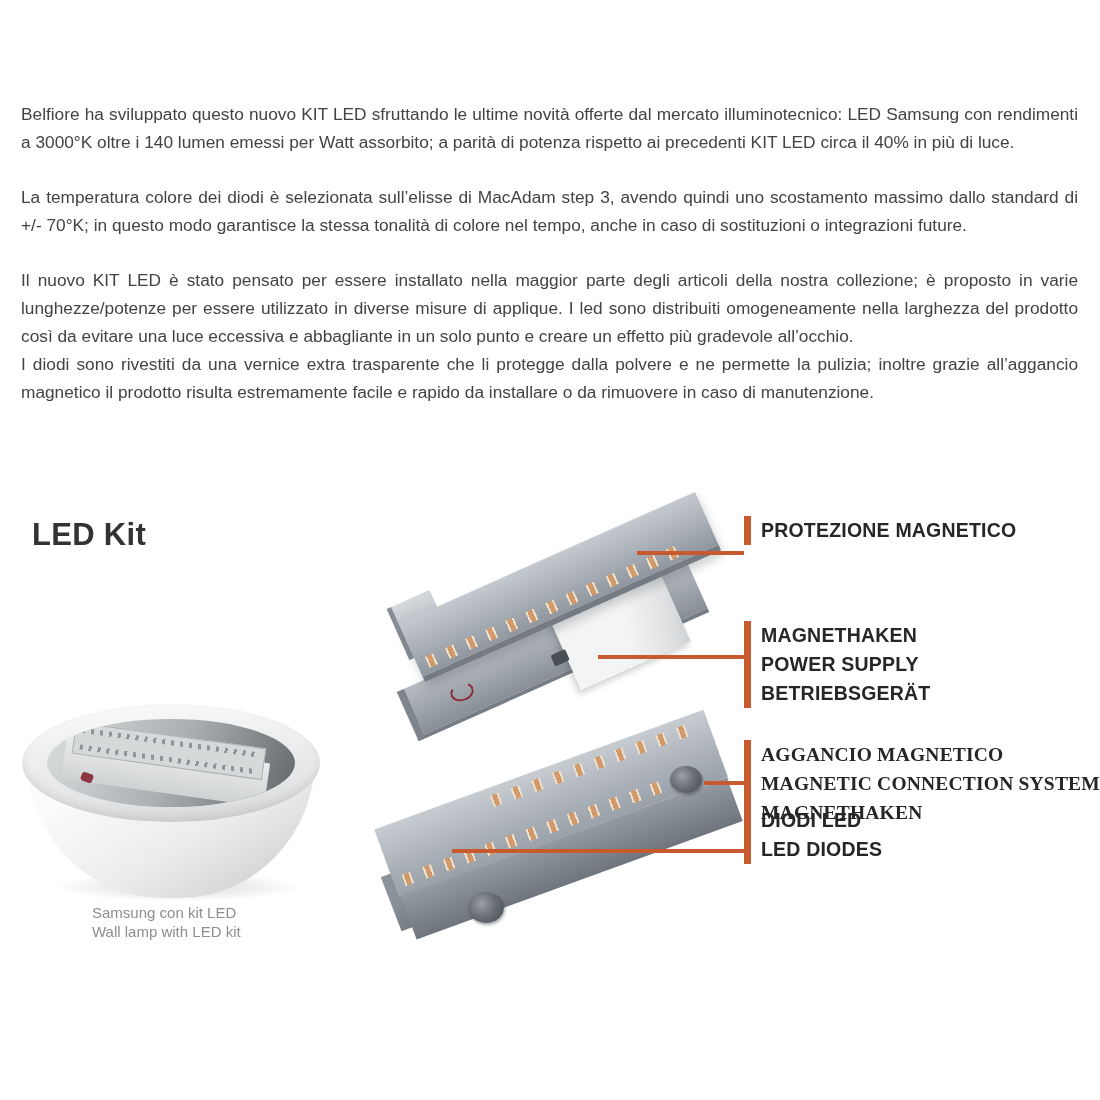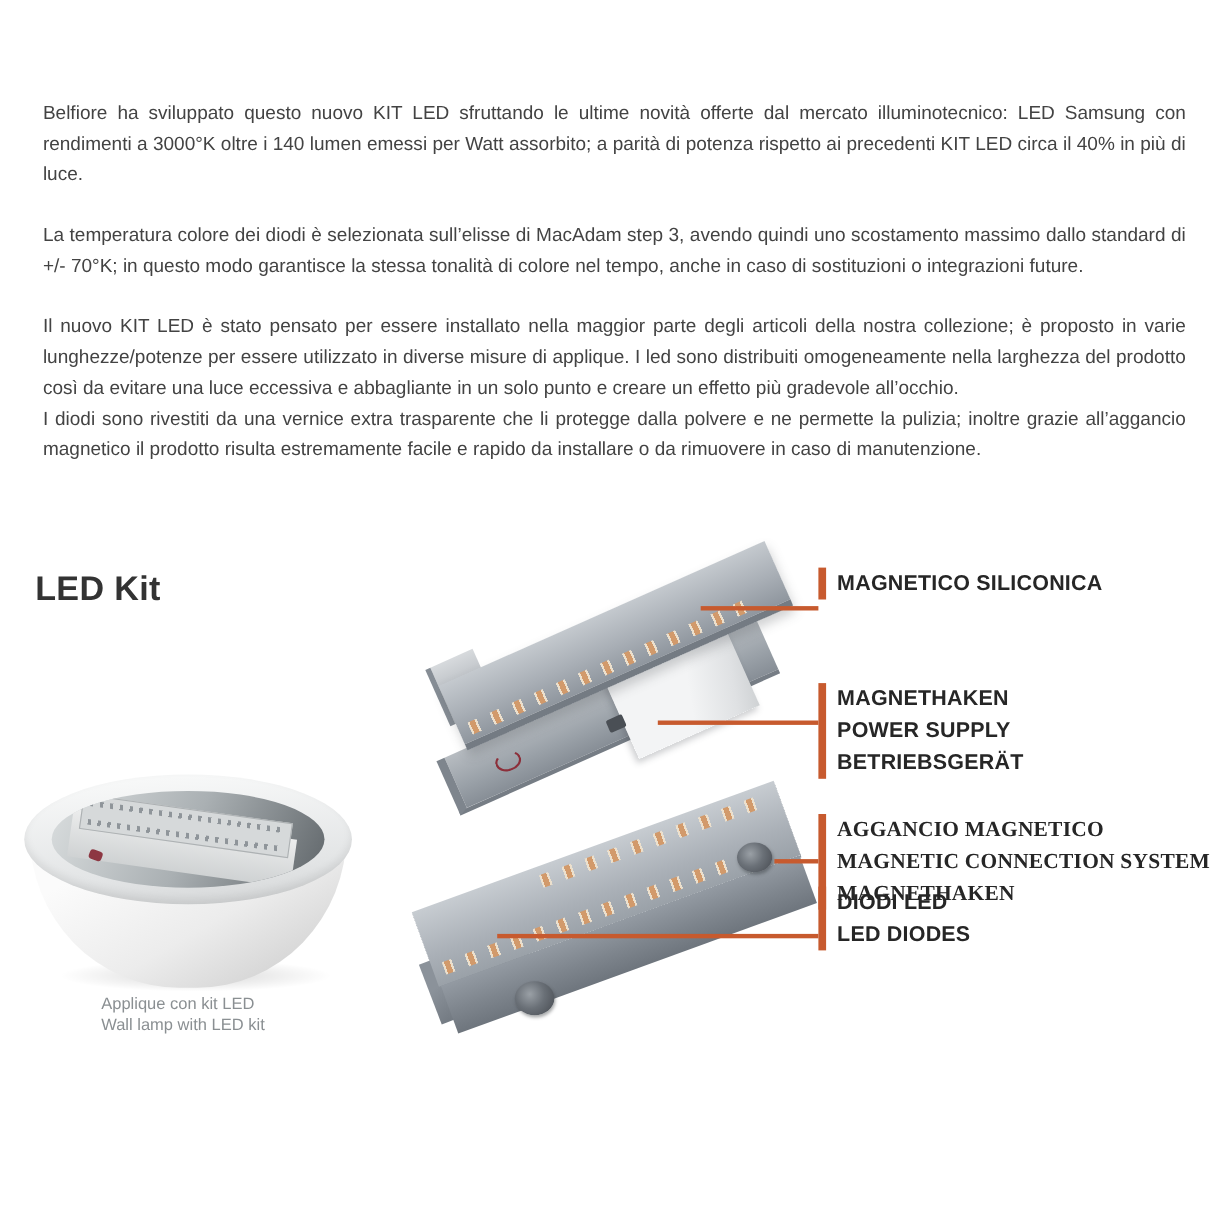--- a/index.html
+++ b/index.html
@@ -7,21 +7,21 @@
     --body-text-color:#434343;
     --callout-text-color:#262626;
     --caption-color:#8A8F92;
   }
   html,body{margin:0;padding:0;background:#ffffff;}
   body{
     width:1100px;height:1100px;position:relative;overflow:hidden;
     font-family:"Liberation Sans","DejaVu Sans",sans-serif;
   }
   
-  .copy{position:absolute;left:21px;right:22px;top:88px;margin-left:18px;}
+  .copy{position:absolute;left:21px;right:22px;top:100px;}
   .copy p{
     margin:0 0 27px 0;font-size:17.3px;line-height:28px;
     color:var(--body-text-color);text-align:justify;
   }
   .pline{display:block;}
   
   .section-heading{
     position:absolute;left:32px;top:517px;margin:0;
     font-size:31px;font-weight:bold;color:#333333;letter-spacing:0.3px;
   }
@@ -197,33 +197,33 @@
     </div>
   </div>
 </div>
 
 <div class="leader l1"></div>
 <div class="leader l2"></div>
 <div class="leader l3"></div>
 <div class="leader l4"></div>
 
 <div class="callout co1">
-  <div class="cline">MAGNETICO SILICONICA</div>
+  <div class="cline">PROTEZIONE MAGNETICO</div>
 </div>
 <div class="callout co2">
   <div class="cline">MAGNETHAKEN</div>
   <div class="cline">POWER SUPPLY</div>
   <div class="cline">BETRIEBSGERÄT</div>
 </div>
 <div class="callout co3">
   <div class="cline">AGGANCIO MAGNETICO</div>
   <div class="cline">MAGNETIC CONNECTION SYSTEM</div>
   <div class="cline">MAGNETHAKEN</div>
 </div>
 <div class="callout co4">
   <div class="cline">DIODI LED</div>
   <div class="cline">LED DIODES</div>
 </div>
 
 <div class="caption">
-  <div>Applique con kit LED</div>
+  <div>Samsung con kit LED</div>
   <div>Wall lamp with LED kit</div>
 </div>
 
 </body></html>

